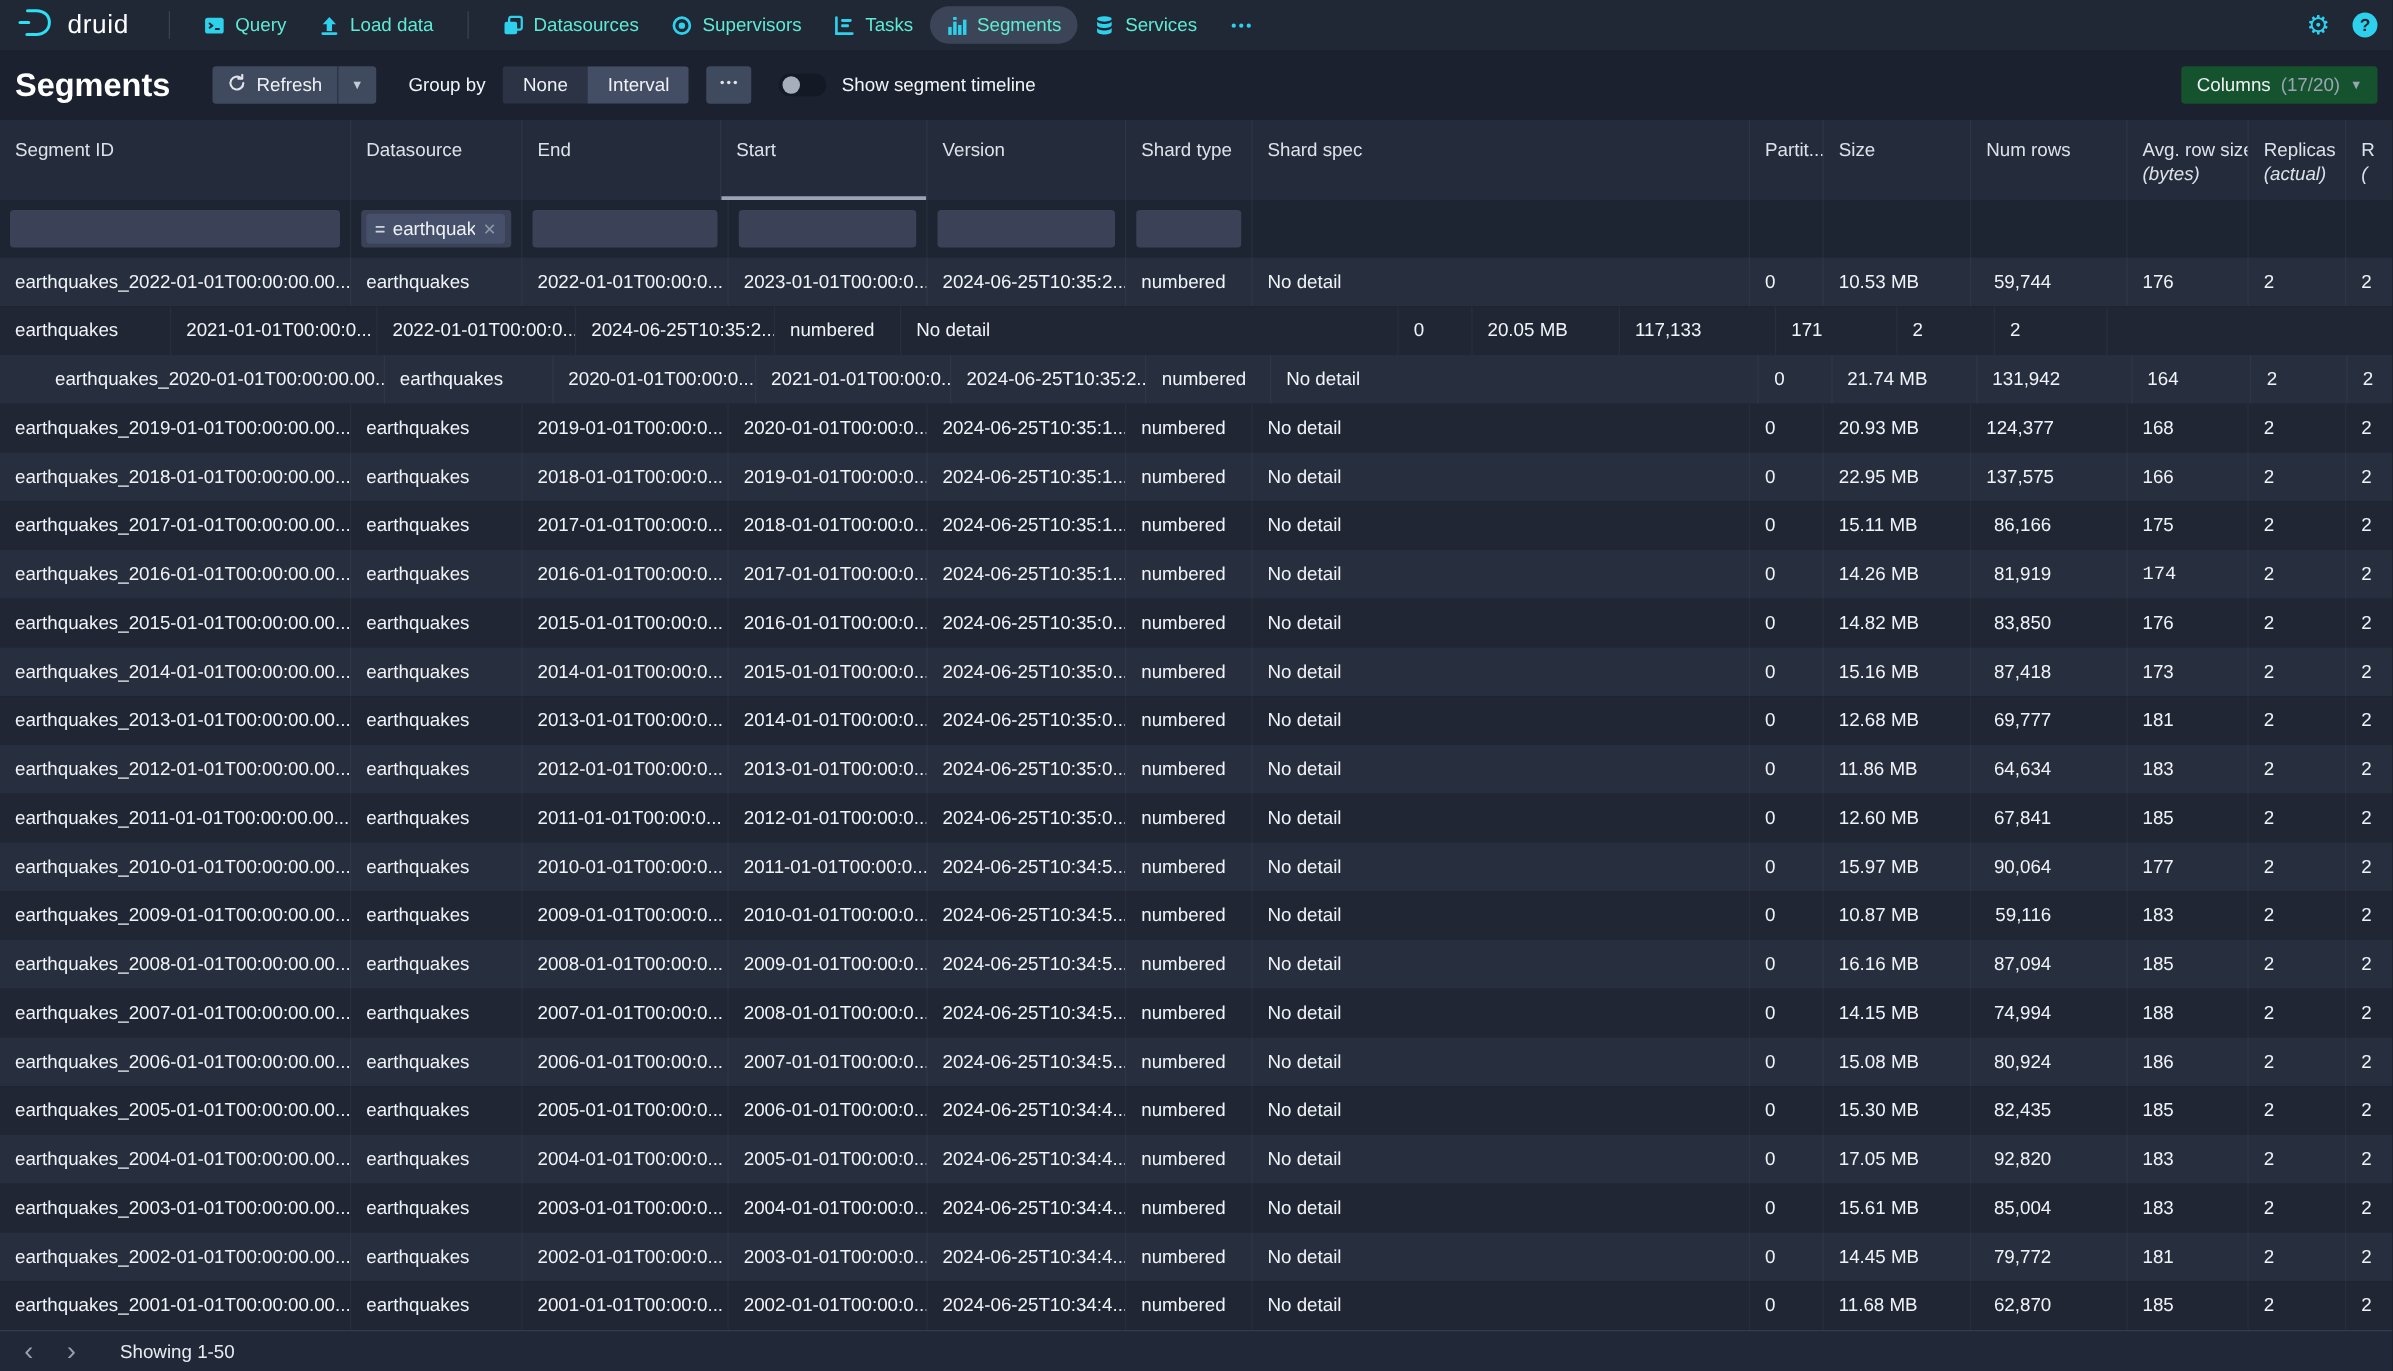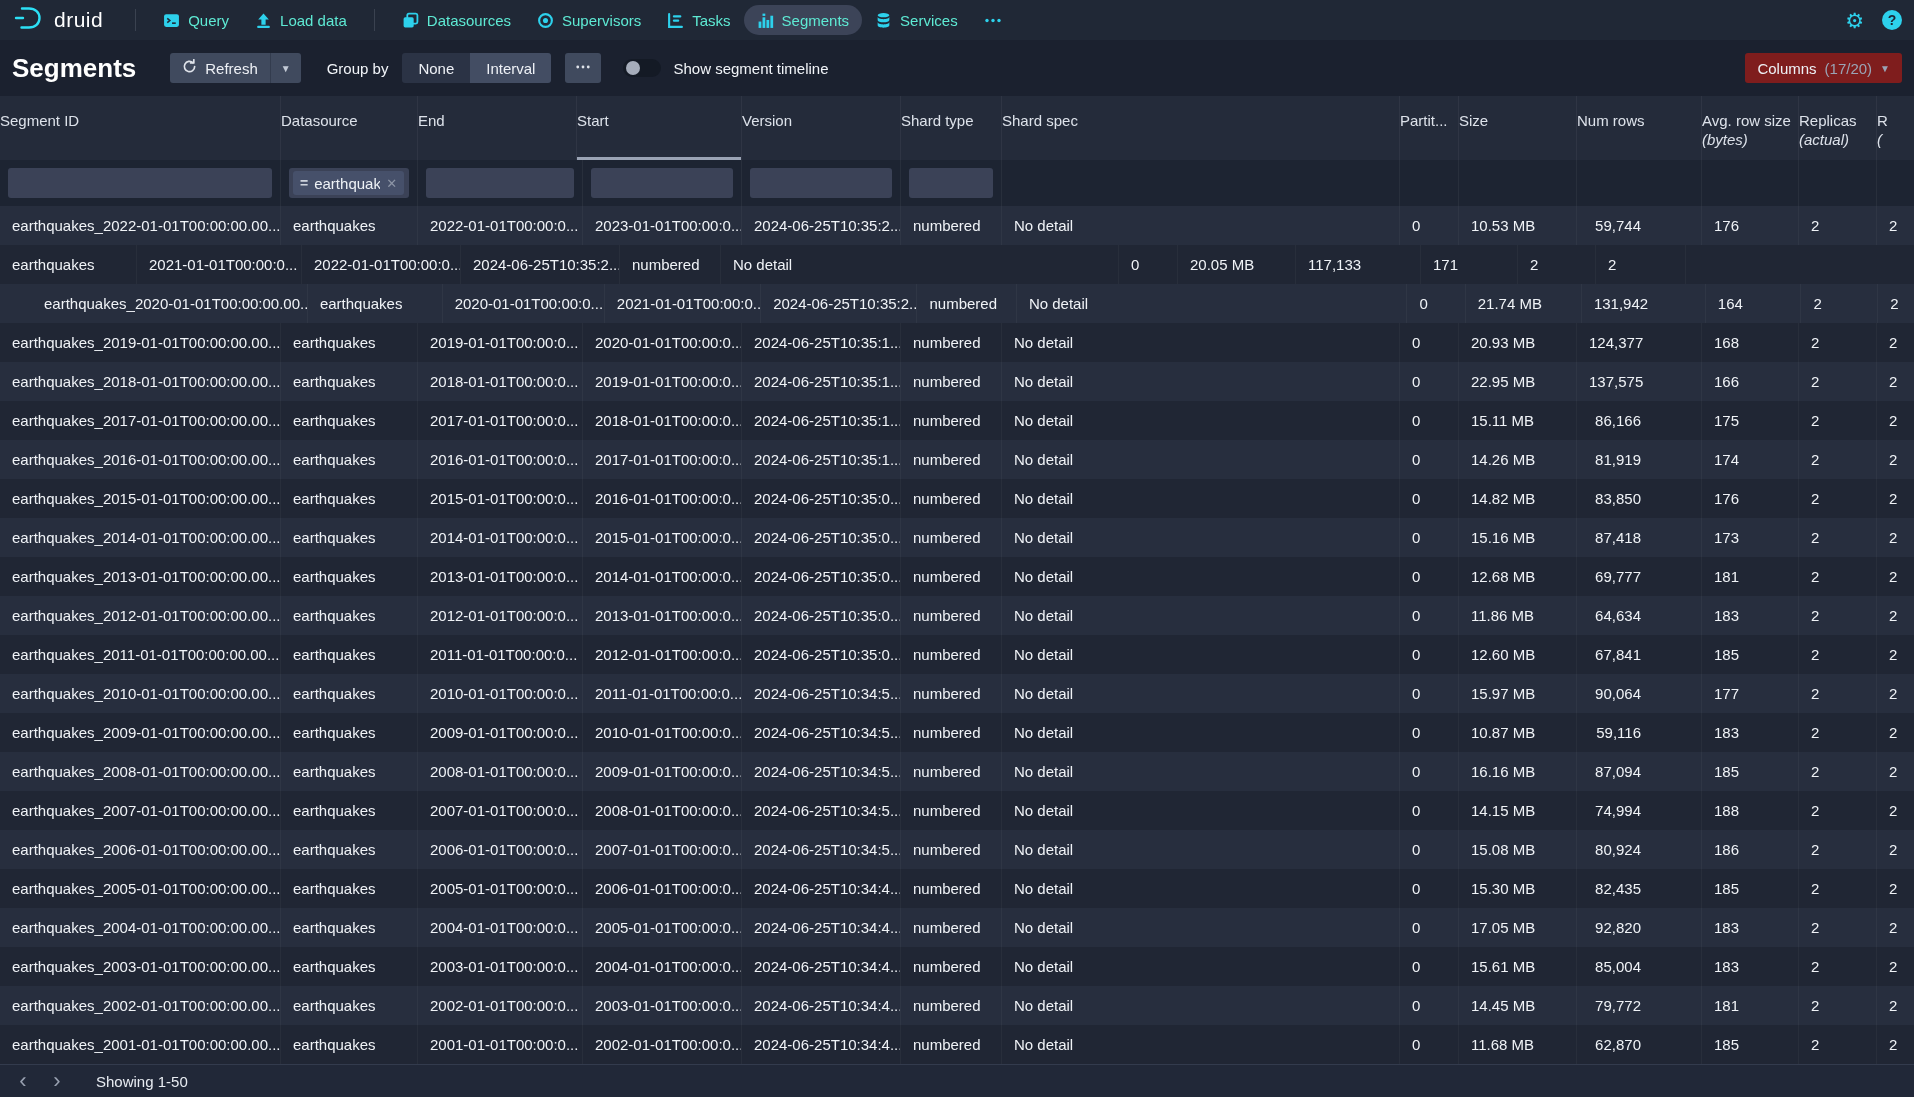--- a/index.html
+++ b/index.html
@@ -35,27 +35,27 @@
   .seg-btn { height:30px; border:none; font-family:inherit; font-size:15px; color:#eef1f6;
     padding:0 16px; background:#2b3345; cursor:pointer; }
   .seg-btn.selected { background:#434d63; }
   .more-btn { padding:0 10px; letter-spacing:1px; margin-right:22px; color:#dfe3ea; }
   .switch { width:38px; height:18px; border-radius:10px; background:#141a25; position:relative;
     margin-right:12px; cursor:pointer; flex:none; }
   .switch .knob { position:absolute; left:3px; top:2px; width:14px; height:14px; border-radius:50%;
     background:#a6adbb; }
   .switch-label { font-size:15px; color:#f2f5f9; }
   .toolbar-right { margin-left:auto; }
-  .columns-btn { background:#7f1d1d; }
+  .columns-btn { background:#14532d; }
   .muted { color:#9aa4b5; }
 
   
   .table-wrap { width:1914px; overflow:hidden; }
   .thead { display:flex; height:64px; background:#242b3a; width:1967px; }
-  .th { position:relative; padding:16px 10px 0 0; font-size:15px; color:#dde2ea;
+  .th { position:relative; padding:16px 10px 0 12px; font-size:15px; color:#dde2ea;
     border-right:1px solid rgba(255,255,255,0.05); overflow:hidden; white-space:nowrap; cursor:pointer; }
   .th-sub { font-style:italic; margin-top:2px; }
   .sort-bar { position:absolute; left:0; right:0; bottom:0; height:3px; background:#9aa3b4; }
   .frow { display:flex; height:46px; background:#1d2432; width:1967px; align-items:center; }
   .fcell { height:100%; display:flex; align-items:center; padding:0 8px;
     border-right:1px solid rgba(255,255,255,0.05); }
   .finput { width:100%; height:30px; background:#3b4257; border:none; border-radius:3px;
     color:#fff; font-family:inherit; font-size:15px; padding:0 8px; }
   .chip-box { width:100%; height:30px; background:#3b4257; border-radius:3px; display:flex;
     align-items:center; padding:0 4px; overflow:hidden; }
@@ -410,21 +410,21 @@
         <div class="td" style="width: 281px;">earthquakes_2016-01-01T00:00:00.00...</div>
         <div class="td" style="width: 137px;">earthquakes</div>
         <div class="td" style="width: 165px;">2016-01-01T00:00:0...</div>
         <div class="td" style="width: 159px;">2017-01-01T00:00:0...</div>
         <div class="td" style="width: 159px;">2024-06-25T10:35:1...</div>
         <div class="td" style="width: 101px;">numbered</div>
         <div class="td" style="width: 398px;">No detail</div>
         <div class="td" style="width: 59px;">0</div>
         <div class="td" style="width: 118px;">14.26 MB</div>
         <div class="td right" style="width: 125px;">81,919</div>
-        <div class="td" style="width: 97px;">174</div>
+        <div class="td" style="width: 97px; font-family: Liberation Mono, monospace;">174</div>
         <div class="td" style="width: 78px;">2</div>
         <div class="td" style="width: 90px;">2</div>
       </div>
       <div class="tr even">
         <div class="td" style="width: 281px;">earthquakes_2015-01-01T00:00:00.00...</div>
         <div class="td" style="width: 137px;">earthquakes</div>
         <div class="td" style="width: 165px;">2015-01-01T00:00:0...</div>
         <div class="td" style="width: 159px;">2016-01-01T00:00:0...</div>
         <div class="td" style="width: 159px;">2024-06-25T10:35:0...</div>
         <div class="td" style="width: 101px;">numbered</div>

